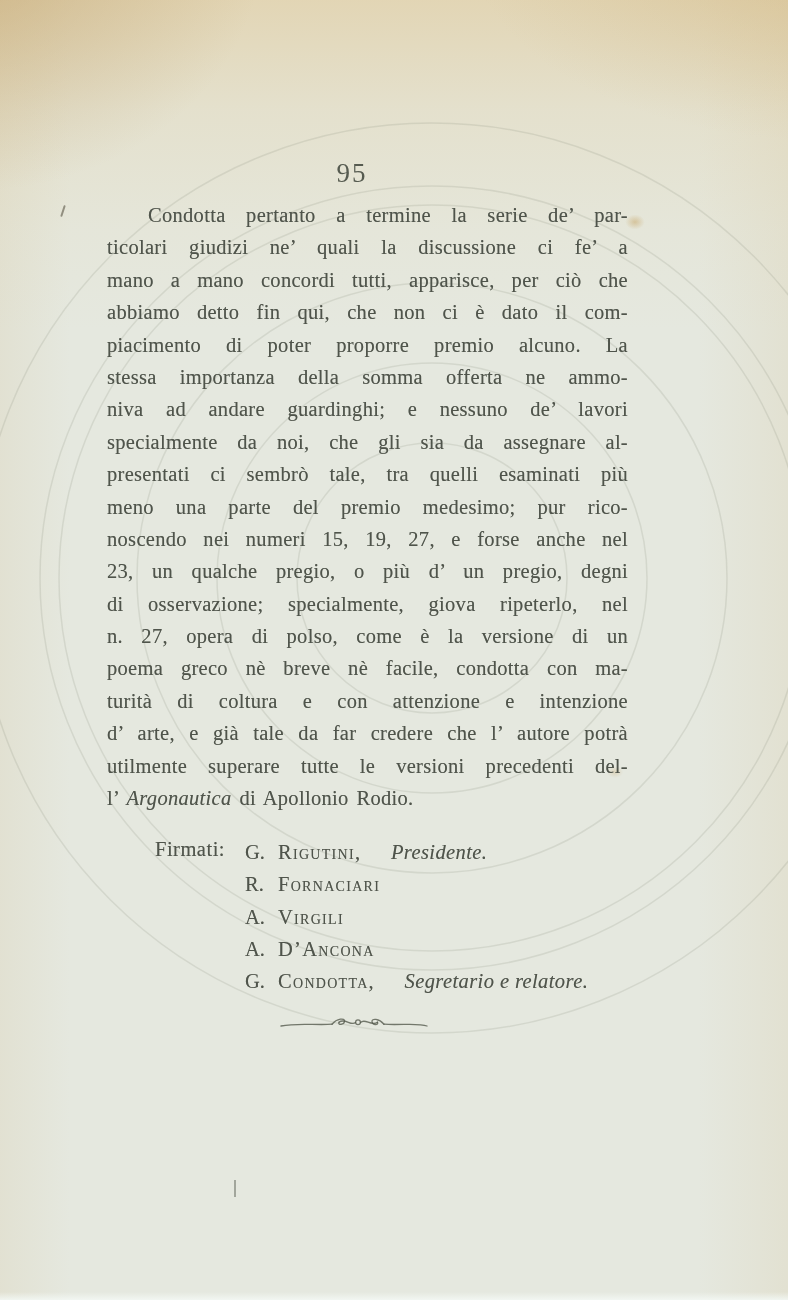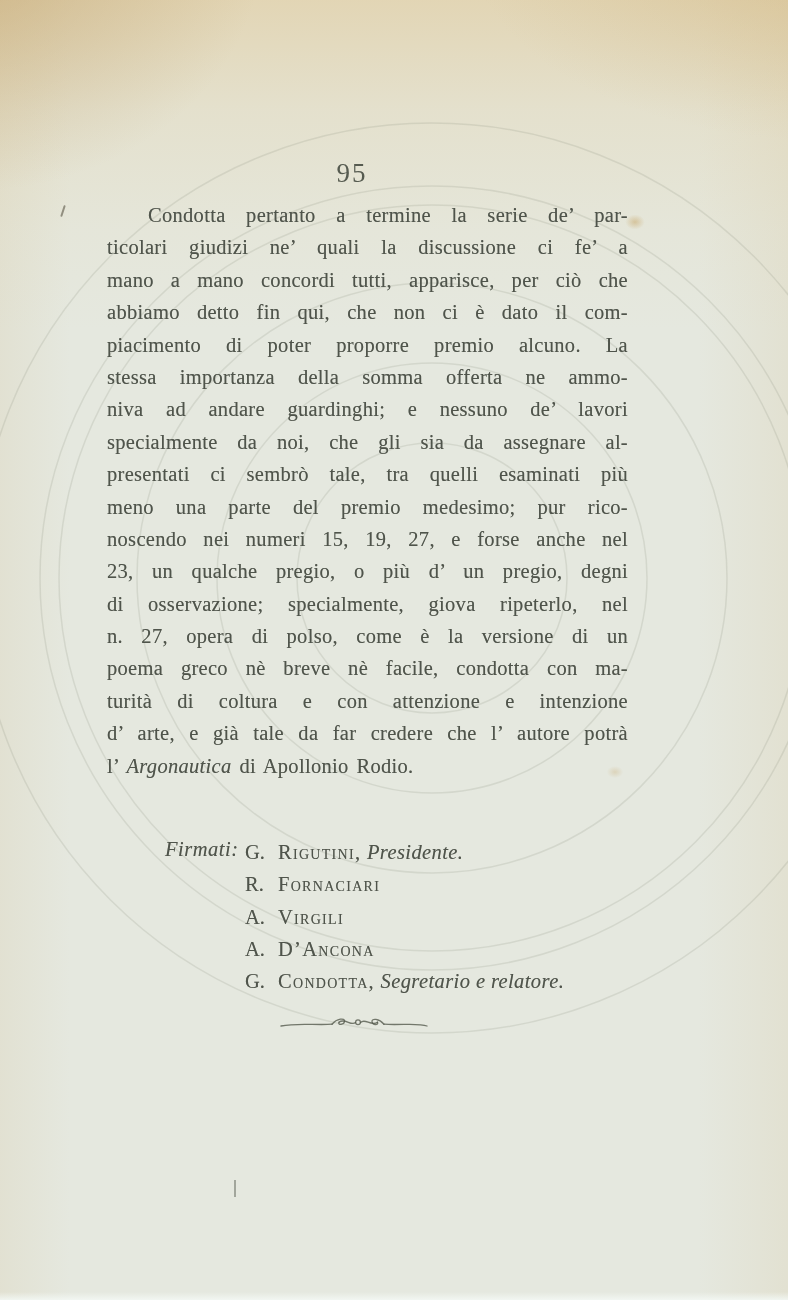--- a/index.html
+++ b/index.html
@@ -35,33 +35,33 @@
   .para-line{
     height:32.4px;box-sizing:border-box;
     text-align:justify;text-align-last:justify;
     white-space:normal;overflow:hidden;
   }
   .para-line.indent{padding-left:41px;}
   .para-line.last-line{text-align:center;text-align-last:left;}
   .italic{font-style:italic;}
 
   .sig-label{
-    position:absolute;left:165px;top:838px;
-    font-size:20.5px;font-style:italic;letter-spacing:0.5px;
+    position:absolute;left:155px;top:838px;
+    font-size:20.5px;letter-spacing:0.5px;
     text-shadow:0 0 0.5px rgba(80,85,75,0.45);
   }
   .sig-rows{
     position:absolute;left:245px;top:836px;width:420px;
     font-size:20.5px;line-height:32.3px;
     text-shadow:0 0 0.5px rgba(80,85,75,0.45);
   }
   .sig-row{height:32.3px;}
   .sig-init{display:inline-block;min-width:33px;}
   .sig-name{font-variant:small-caps;letter-spacing:1.3px;}
-  .sig-role{font-style:italic;letter-spacing:0.4px;}
+  .sig-role{font-style:italic;letter-spacing:0.4px;margin-left:24px;}
 
   .flourish{position:absolute;left:278px;top:1014px;}
   .flourish path{fill:none;stroke:#555a4e;stroke-width:1.3;stroke-linecap:round;opacity:0.8;}
   .flourish circle{fill:none;stroke:#555a4e;stroke-width:1.3;opacity:0.8;}
 
   .stain{position:absolute;border-radius:50%;pointer-events:none;}
   .stain.s1{left:622px;top:212px;width:26px;height:20px;
     background:radial-gradient(closest-side, rgba(187,141,60,0.38), rgba(187,141,60,0) 75%);}
   .stain.s2{left:604px;top:764px;width:22px;height:16px;
     background:radial-gradient(closest-side, rgba(187,141,60,0.22), rgba(187,141,60,0) 75%);}
@@ -111,20 +111,21 @@
         <div class="para-line">specialmente da noi, che gli sia da assegnare al-</div>
         <div class="para-line">presentati ci sembrò tale, tra quelli esaminati più</div>
         <div class="para-line">meno una parte del premio medesimo; pur rico-</div>
         <div class="para-line">noscendo nei numeri 15, 19, 27, e forse anche nel</div>
         <div class="para-line">23, un qualche pregio, o più d’ un pregio, degni</div>
         <div class="para-line">di osservazione; specialmente, giova ripeterlo, nel</div>
         <div class="para-line">n. 27, opera di polso, come è la versione di un</div>
         <div class="para-line">poema greco nè breve nè facile, condotta con ma-</div>
         <div class="para-line">turità di coltura e con attenzione e intenzione</div>
         <div class="para-line">d’ arte, e già tale da far credere che l’ autore potrà</div>
+        <div class="para-line">utilmente superare tutte le versioni precedenti del-</div>
       </div>
     <div class="para-line last-line"><span>l’ </span><span class="italic">Argonautica</span><span> di Apollonio Rodio.</span></div>
   </div>
 
   <div class="sig-label">Firmati:</div>
 
   <div class="sig-rows">
       <div class="sig-row"><span class="sig-init">G.</span><span class="sig-name">Rigutini,</span><span class="sig-role"> Presidente.</span></div>
       <div class="sig-row"><span class="sig-init">R.</span><span class="sig-name">Fornaciari</span></div>
       <div class="sig-row"><span class="sig-init">A.</span><span class="sig-name">Virgili</span></div>

